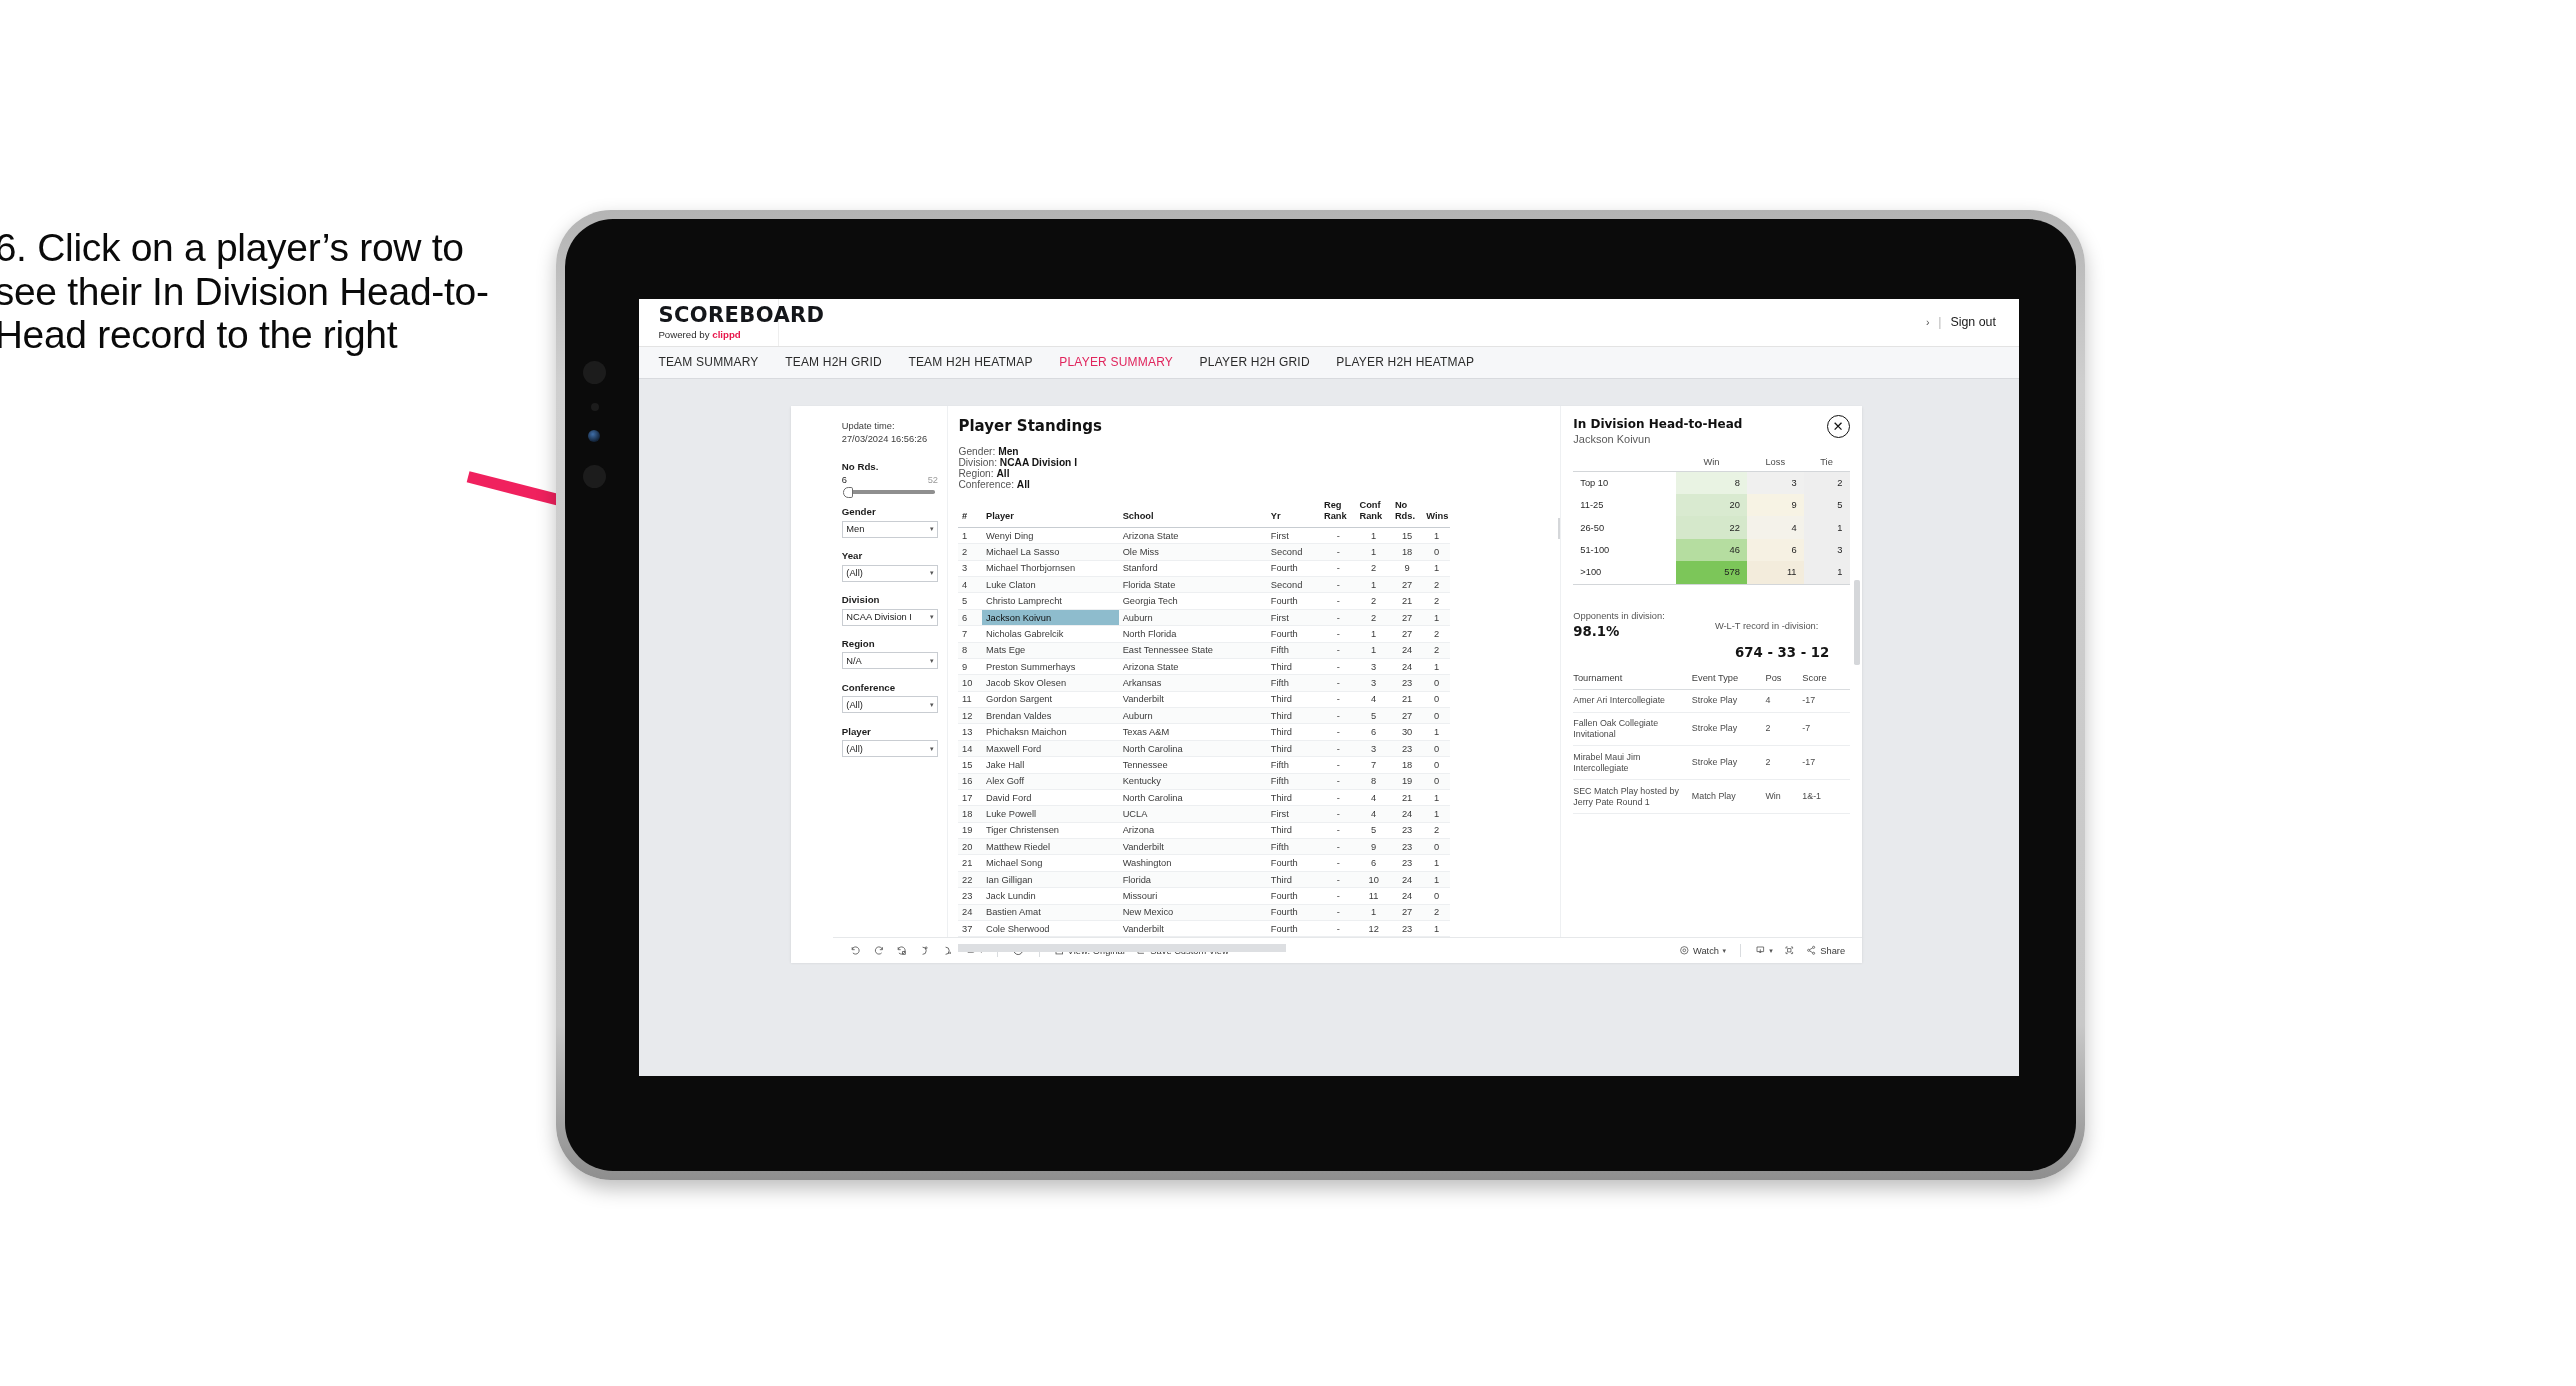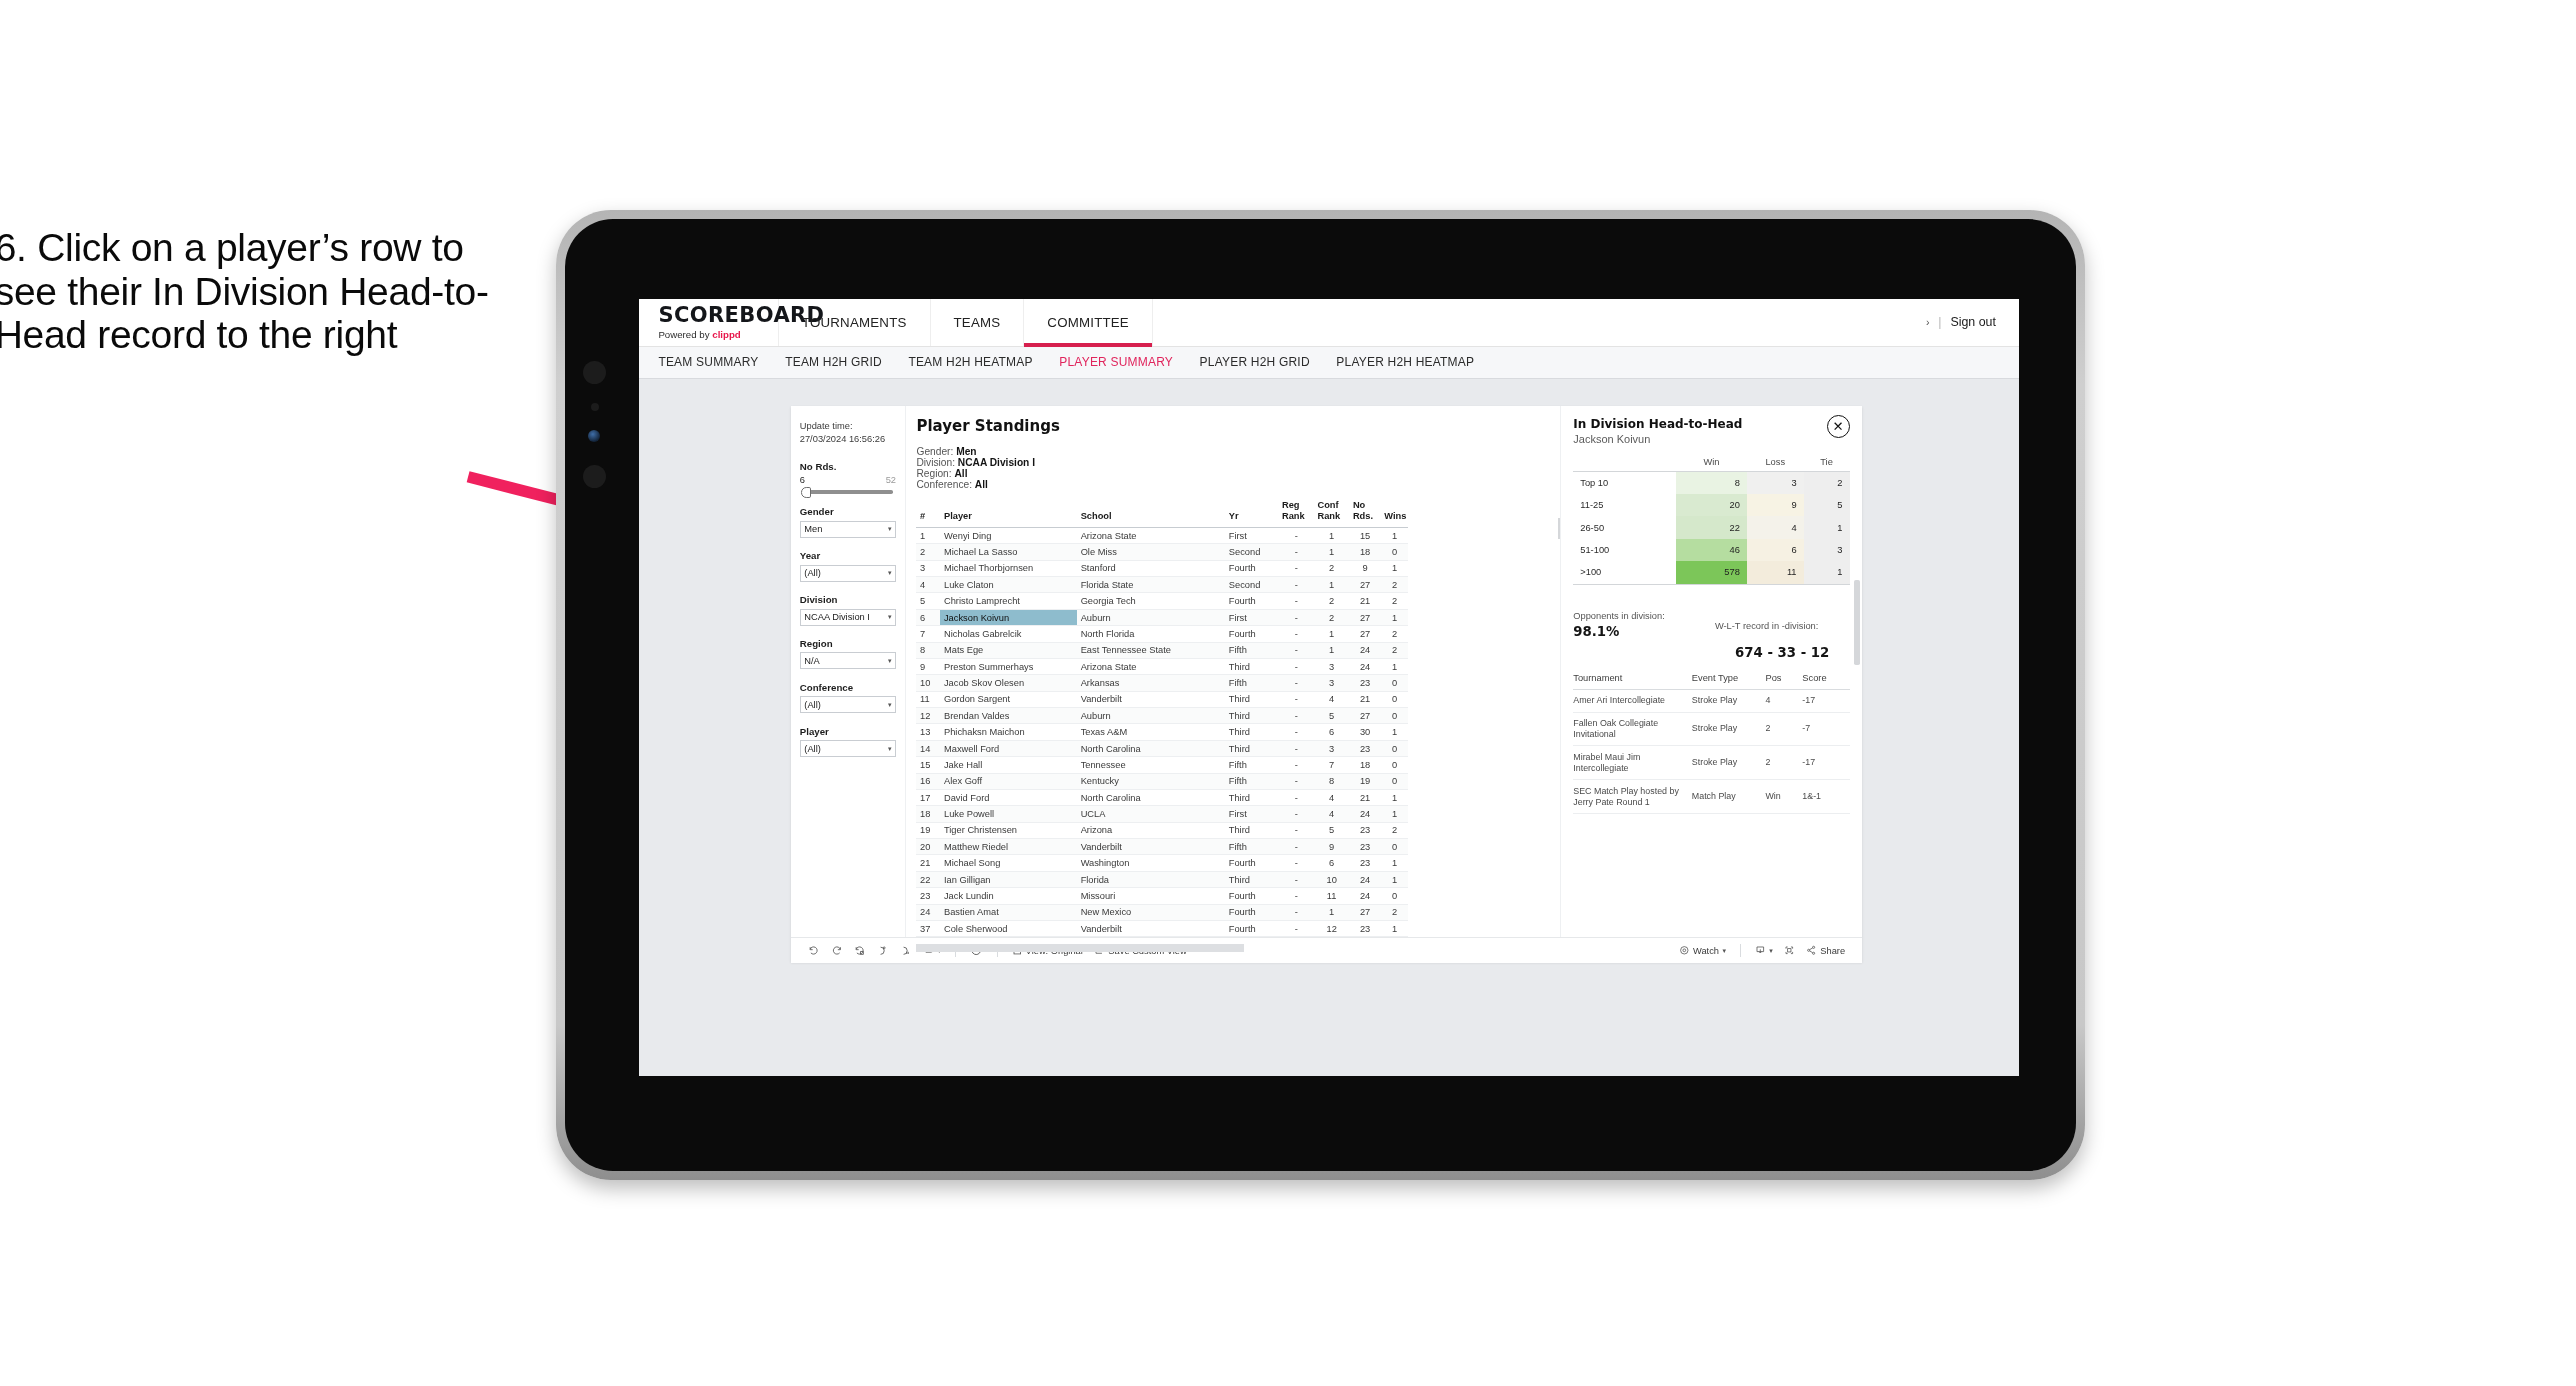--- a/index.html
+++ b/index.html
@@ -123,20 +123,21 @@
   .workspace { position: relative; height: calc(100% - 80px); }
 
   .viz {
     position: absolute;
     left: 152px; top: 27.5px;
     width: 1071px; height: 557px;
     background: #ffffff;
     box-shadow: 0 0.9px 2.7px rgba(0,0,0,0.10);
     display: flex;
     flex-direction: column;
+    padding-left: 42px;
   }
   .viz-body { display: flex; flex: 1; min-height: 0; }
 
   
   .filters {
     width: 115px;
     background: #fff;
     border-right: 0.9px solid #eef0f2;
     padding: 10.6px 8.9px 0 8.9px;
     font-size: 9.7px;
@@ -297,25 +298,20 @@
     <div class="screen">
 
       <div class="app-header">
         <div class="brand">
           <div class="brand-title">SCOREBOARD</div>
           <div class="brand-sub">
             <span>Powered by</span>
             <b>clippd</b>
           </div>
         </div>
-        <div class="mainnav">
-          <div class="navitem">TOURNAMENTS</div>
-          <div class="navitem">TEAMS</div>
-          <div class="navitem active">COMMITTEE</div>
-        </div>
         <div class="header-right">
           <span class="chev">›</span>
           <span class="sep">|</span>
           <span>Sign out</span>
         </div>
       </div>
 
       <div class="subnav">
         <div class="tab">TEAM SUMMARY</div>
         <div class="tab">TEAM H2H GRID</div>

